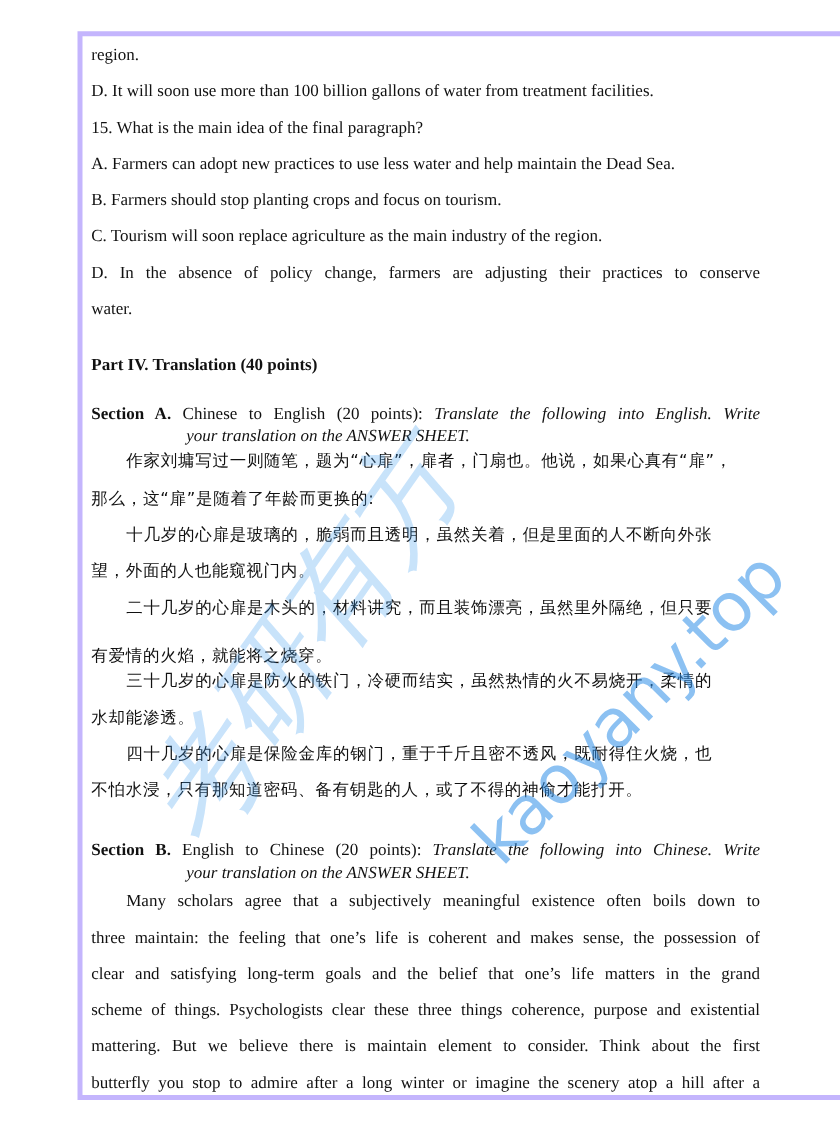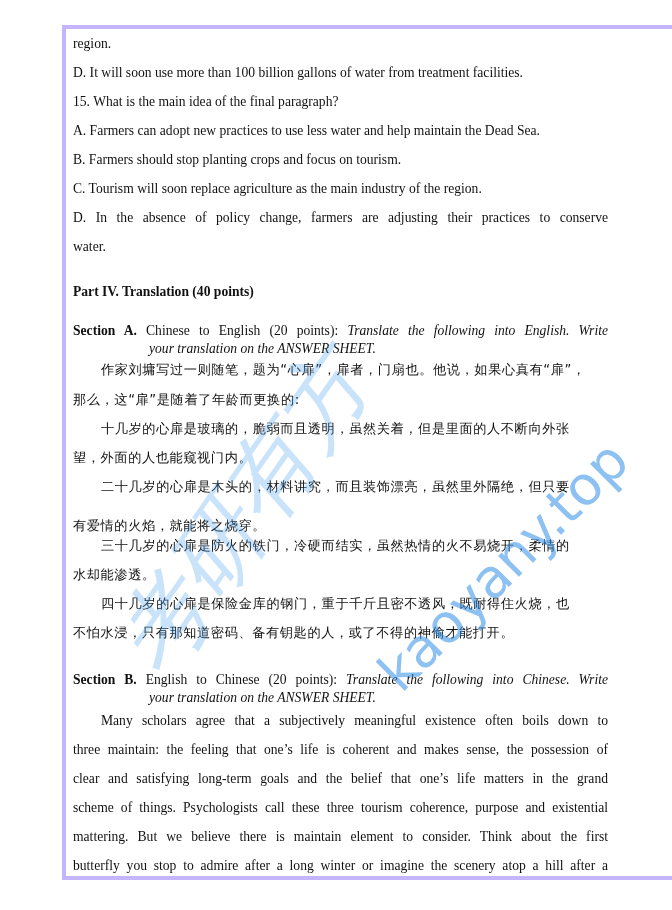--- a/index.html
+++ b/index.html
@@ -49,20 +49,20 @@
     <div class="line cjk" style="top:537px">水却能渗透。</div>
     <div class="line cjk indent" style="top:566px">四十几岁的心扉是保险金库的钢门，重于千斤且密不透风，既耐得住火烧，也</div>
     <div class="line cjk" style="top:595px">不怕水浸，只有那知道密码、备有钥匙的人，或了不得的神偷才能打开。</div>
 
     <div class="line justify" style="top:642px"><span class="bold">Section B.</span><span> English to Chinese (20 points): </span><span class="ital">Translate the following into Chinese. Write</span></div>
     <div class="line ital" style="top:660px; padding-left:76px; box-sizing:border-box;">your translation on the ANSWER SHEET.</div>
 
     <div class="line justify indent" style="top:683px">Many scholars agree that a subjectively meaningful existence often boils down to</div>
     <div class="line justify" style="top:712px">three maintain: the feeling that one’s life is coherent and makes sense, the possession of</div>
     <div class="line justify" style="top:741px">clear and satisfying long-term goals and the belief that one’s life matters in the grand</div>
-    <div class="line justify" style="top:770px">scheme of things. Psychologists call these three tourism coherence, purpose and existential</div>
+    <div class="line justify" style="top:770px">scheme of things. Psychologists clear these three things coherence, purpose and existential</div>
     <div class="line justify" style="top:799px">mattering. But we believe there is maintain element to consider. Think about the first</div>
     <div class="line justify" style="top:828px">butterfly you stop to admire after a long winter or imagine the scenery atop a hill after a</div>
   </div>
 
   <div class="wm wm-cjk" style="left:20px; top:600px;">考研有方</div>
   <div class="wm wm-url" style="left:300px; top:630px;">kaoyany.top</div>
 </div>
 
 </body></html>

